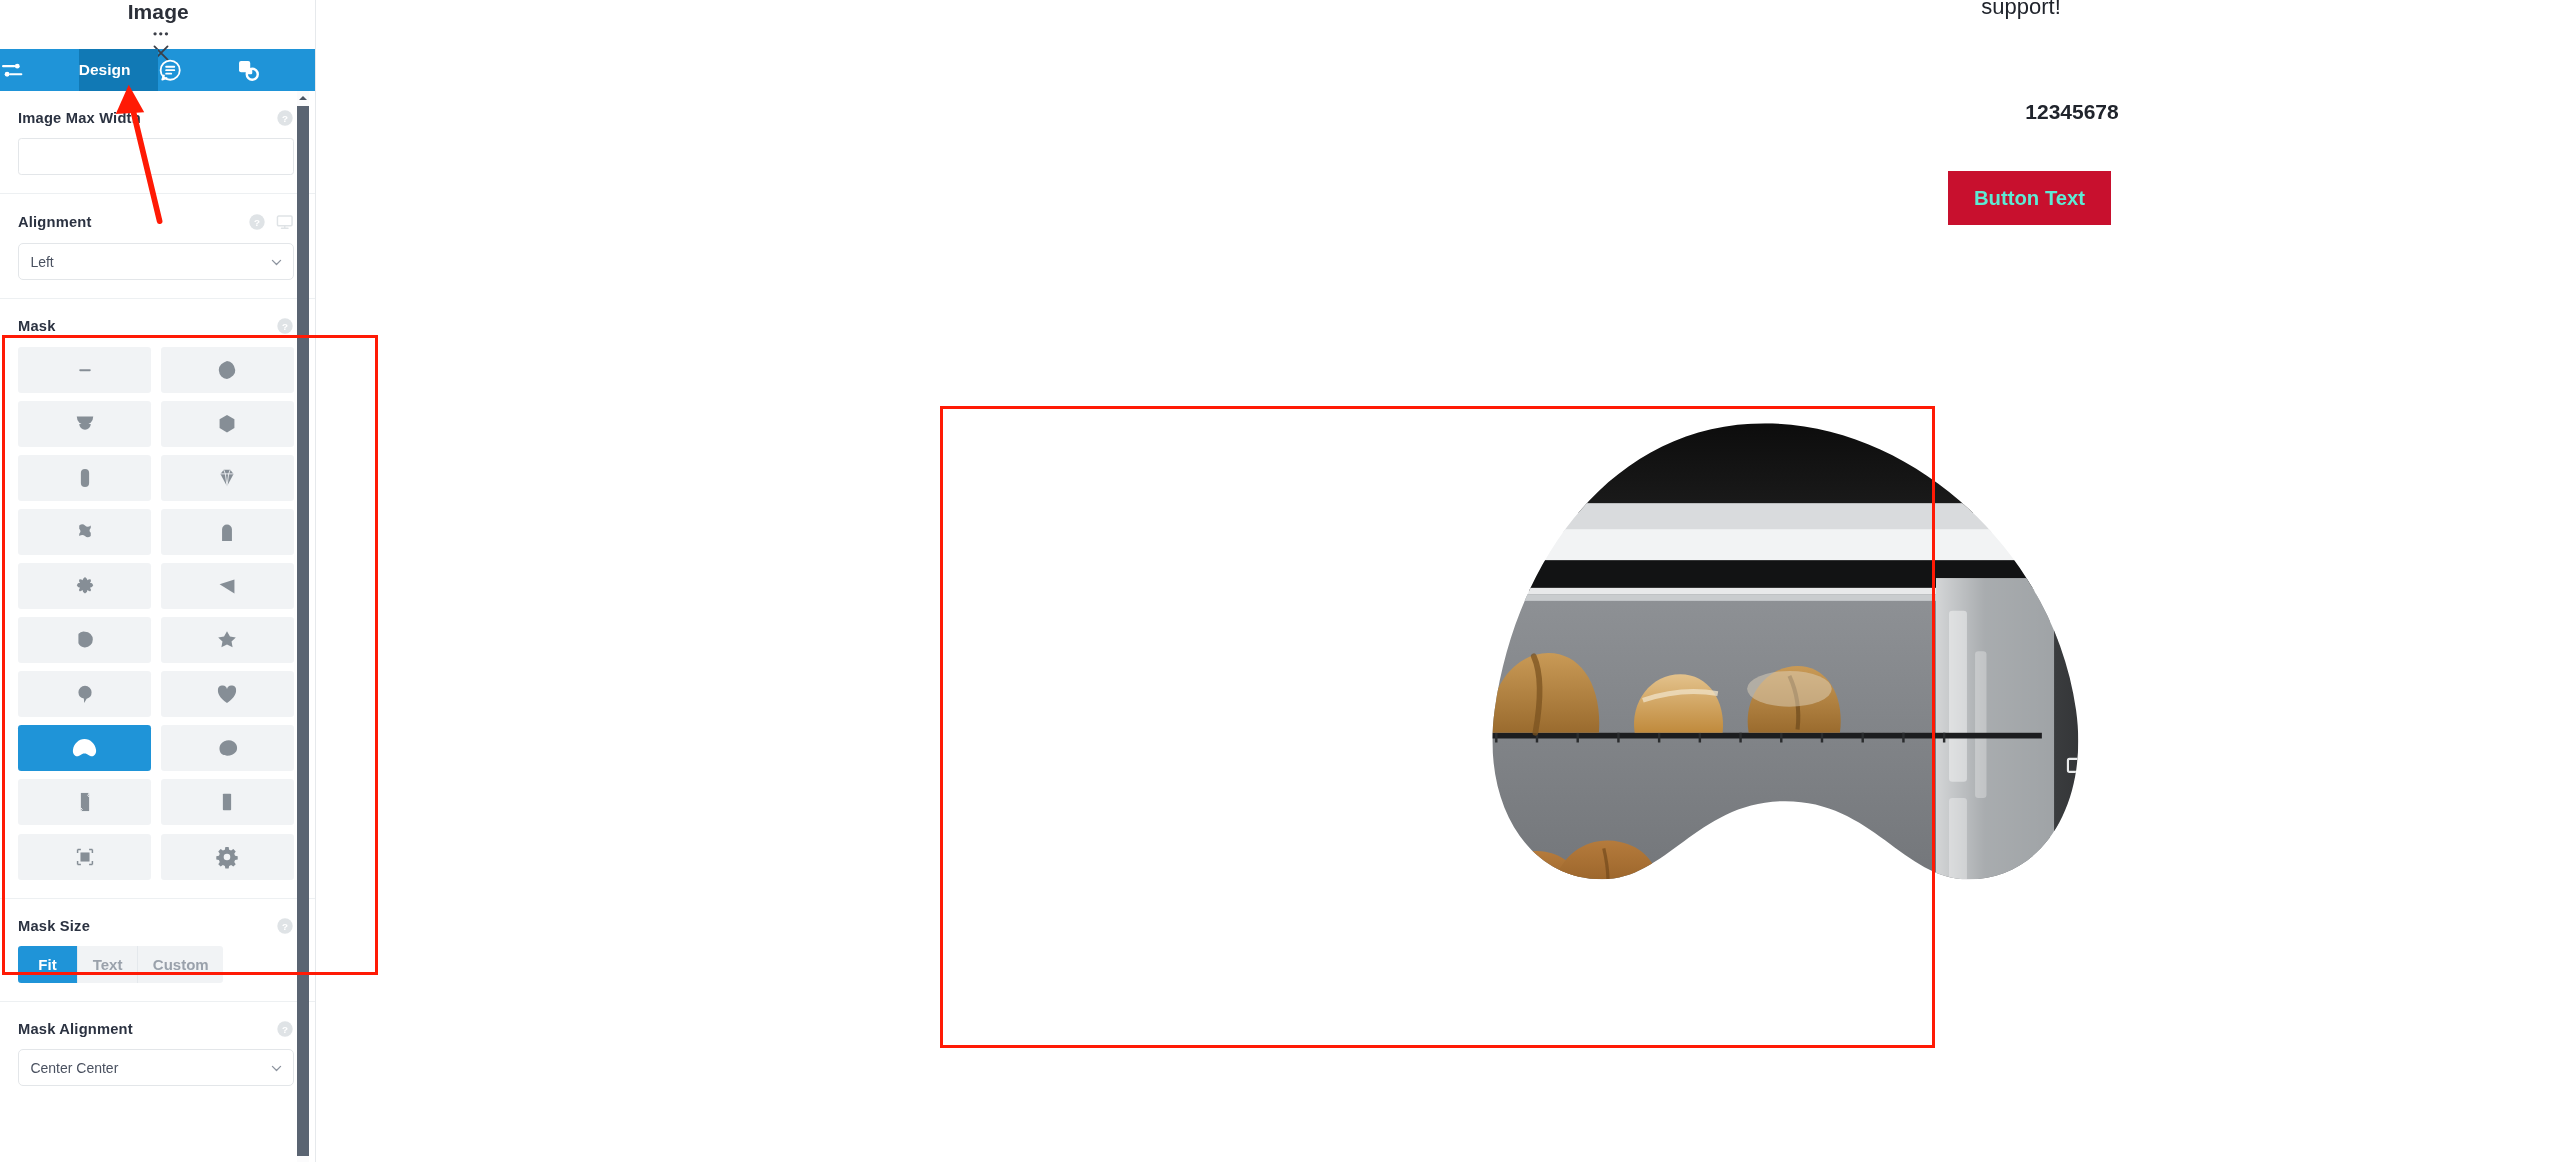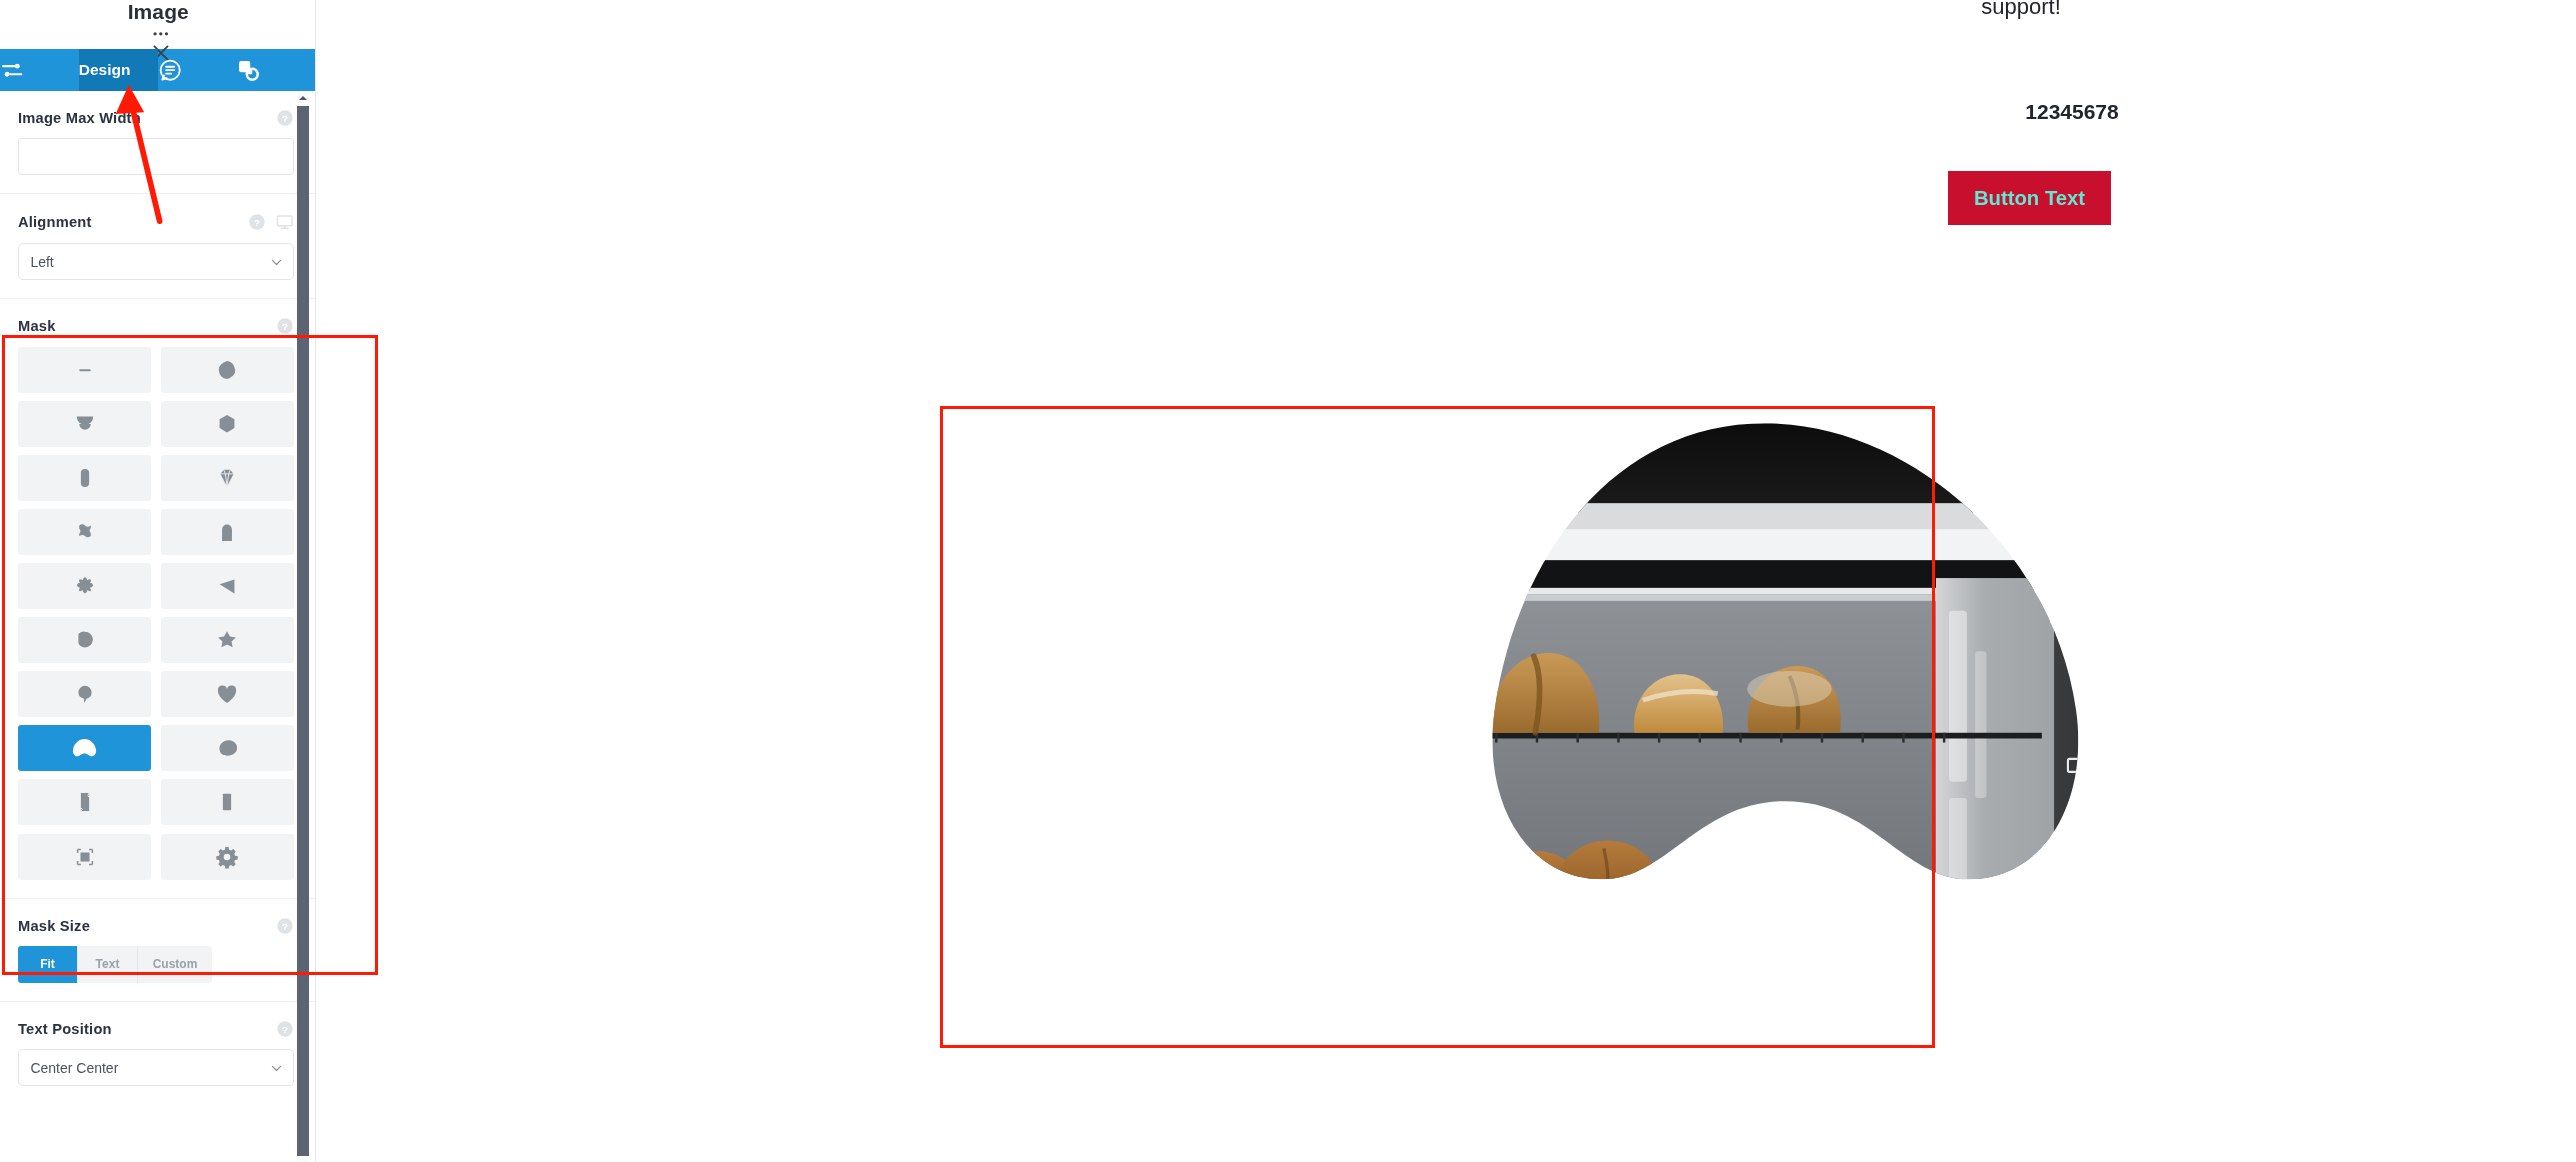--- a/index.html
+++ b/index.html
@@ -93,21 +93,21 @@
   .mask-cell svg { display:block; }
   .mask-cell .shape { fill:#868e96; }
   .mask-cell.selected .shape { fill:#ffffff; }
 
   
   .segmented {
     display:inline-flex; border-radius:3.3px; overflow:hidden; background:#f1f3f5;
   }
   .seg {
     min-width: 60px; height: 37px; display:flex; align-items:center; justify-content:center;
-    font-size: 12px; font-weight:700; color:#9aa1ab; cursor:pointer;
+    font-size: 15px; font-weight:700; color:#9aa1ab; cursor:pointer;
     padding: 0 14.7px; border-right:0.8px solid #e4e8ec;
   }
   .seg:last-child { border-right: none; }
   .seg.active { background:#1f94d8; color:#fff; }
 
   
   .sb-track {
     position:absolute; right: 6.5px; top: 91px;
     width: 11.4px; height: calc(1162px - 91px); background:#fbfbfc;
   }
@@ -399,21 +399,21 @@
         </div>
         <div class="segmented">
           <div class="seg active">Fit</div>
           <div class="seg">Text</div>
           <div class="seg">Custom</div>
         </div>
       </div>
 
       <div class="section nb">
         <div class="sec-head">
-          <div class="sec-title">Text Position</div>
+          <div class="sec-title">Mask Alignment</div>
           <span class="icon-muted">
             <svg width="18" height="18" viewBox="0 0 22 22">
                 <circle cx="11" cy="11" r="9.4" fill="#dfe3e6"></circle>
                 <text x="11" y="15.4" text-anchor="middle" font-size="12" font-weight="700" fill="#ffffff" font-family="Liberation Sans">?</text>
               </svg>
           </span>
         </div>
         <div class="select-box">
           <span>Center Center</span>
           <span class="caret">

